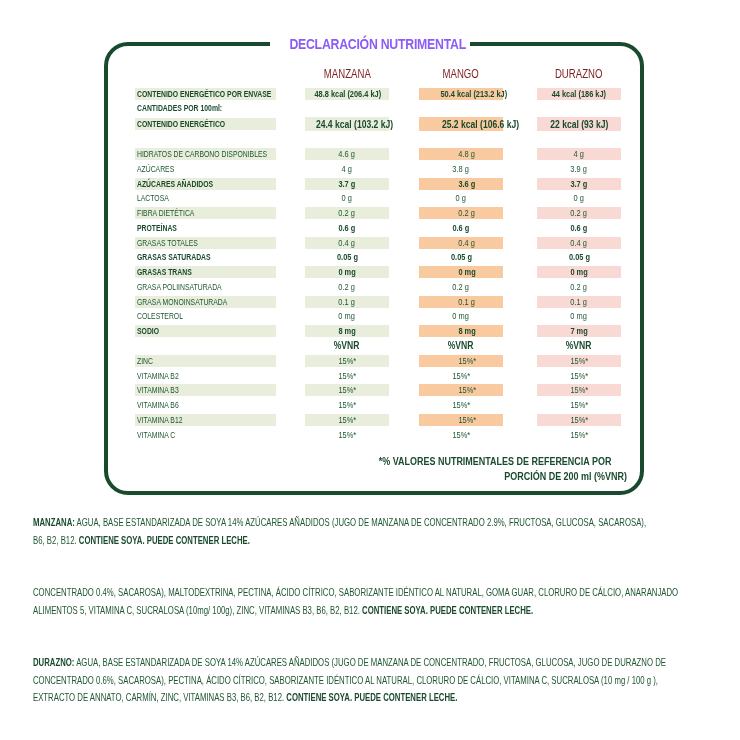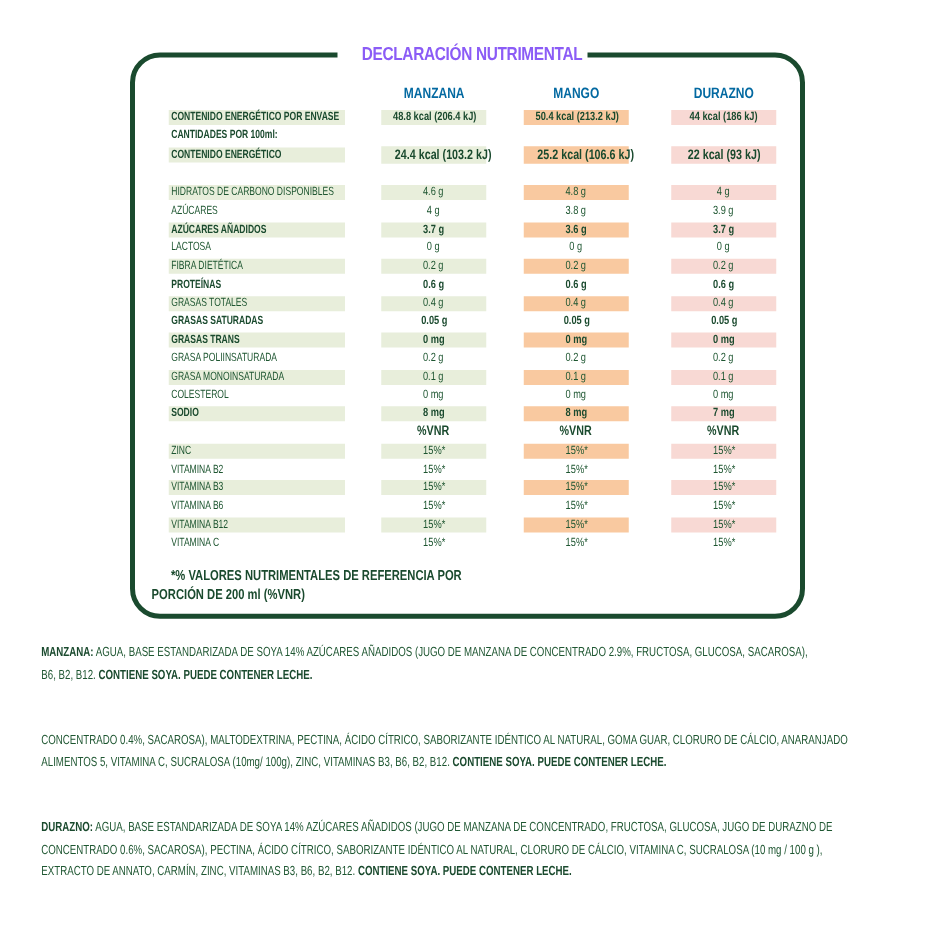--- a/index.html
+++ b/index.html
@@ -30,23 +30,23 @@
       letter-spacing: -0.3px;
       line-height: 22px;
     }
     .box-title span { display: inline-block; transform: scaleX(0.82); transform-origin: center; white-space: nowrap; }
 
     .col-head {
       position: absolute;
       top: 67px;
       width: 84px;
       text-align: center;
-      font-weight: bold;
+      font-weight: normal;
       font-size: 12px;
-      color: #0369a1;
+      color: #7f1d1d;
       line-height: 14px;
     }
     .col-head span { display: inline-block; transform: scaleX(0.8); transform-origin: center; white-space: nowrap; }
 
     .row {
       position: absolute;
       left: 0; width: 724px; height: 12px;
     }
     .cell-label, .cell-val {
       position: absolute;
@@ -59,27 +59,27 @@
     }
     .cell-label { left: 135px; width: 141px; padding-left: 2px; }
     .cell-label span { display: inline-block; transform: scaleX(0.72); transform-origin: left center; }
     .cell-val { width: 84px; text-align: center; }
     .cell-val span { display: inline-block; transform: scaleX(0.78); transform-origin: center; }
     .c1 { left: 305px; }
     .c2 { left: 419px; }
     .c3 { left: 537px; }
     .bold { font-weight: bold; color: #1a4a2e; }
     .shade .cell-label, .shade .c1 { background: #e8eedb; }
-    .shade .c2 { background: #f9c9a0; }
+    .shade .c2 { background: #f9c9a0; padding-left: 12px; }
     .shade .c3 { background: #f8d9d4; }
 
     .footnote {
       position: absolute;
       left: 104px; top: 454px; width: 540px;
-      text-align: left;
+      text-align: right;
       font-weight: bold;
       font-size: 11.5px;
       line-height: 15px;
       color: #1a4a2e;
     }
     .footnote span { display: inline-block; transform: scaleX(0.78); transform-origin: center; white-space: nowrap; }
 
     
     .ingr {
       position: absolute;

